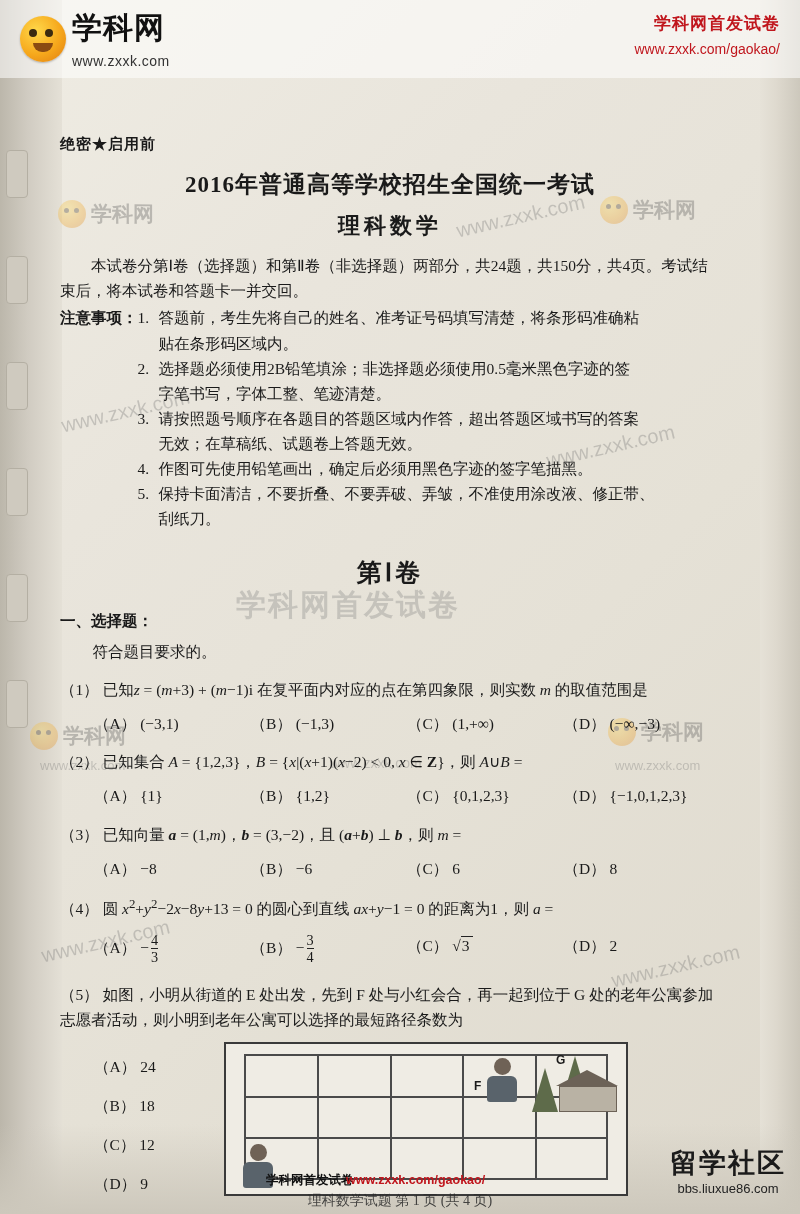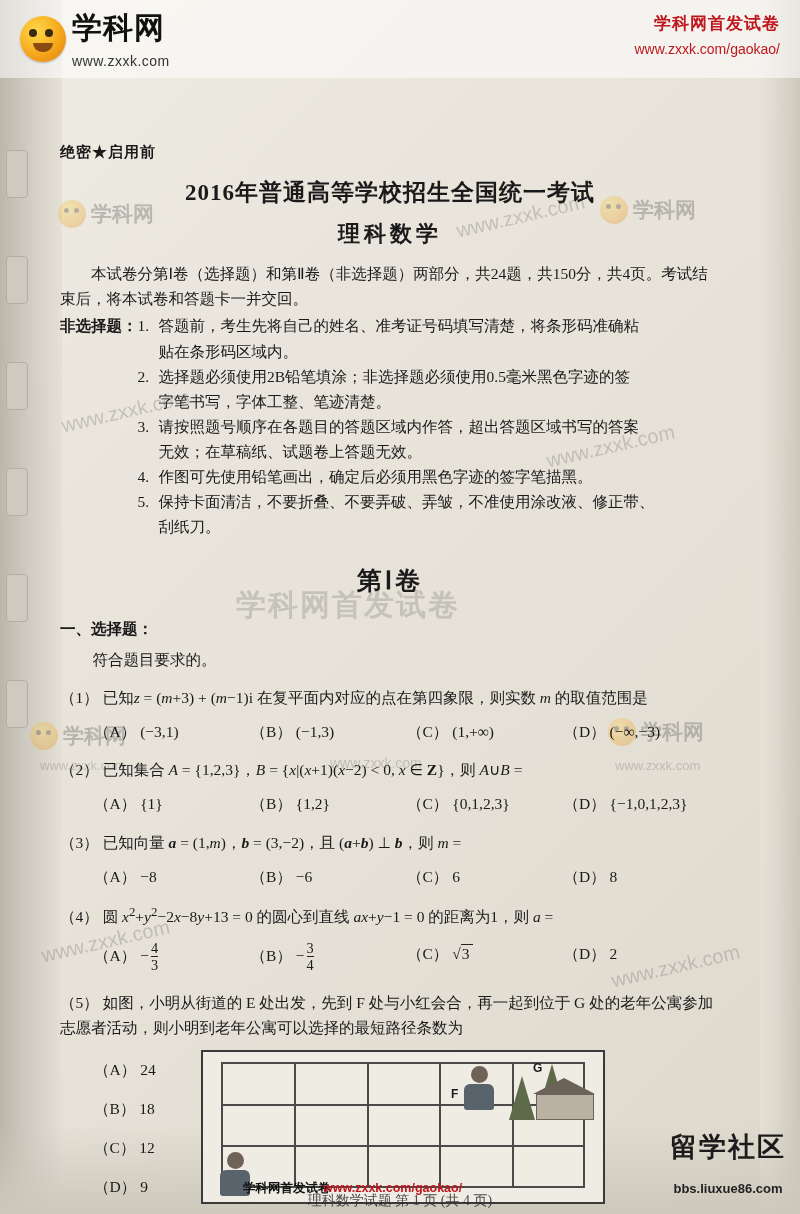--- a/index.html
+++ b/index.html
@@ -74,21 +74,21 @@
     font-family:"DejaVu Sans", sans-serif;
     font-size:17px;font-weight:bold;color:#c0161d;letter-spacing:1px;
   }
   .banner-right .t2{
     font-family:"Liberation Sans", sans-serif;
     font-size:14px;color:#c0161d;margin-top:6px;
   }
 
   
   .doc{
-    position:absolute;left:60px;top:140px;width:660px;
+    position:absolute;left:60px;top:132px;width:660px;
     font-size:15.5px;line-height:1.62;
   }
   .secret{font-size:15px;letter-spacing:1px;margin-bottom:10px;font-weight:600;}
   .title1{
     text-align:center;font-size:23px;font-weight:bold;letter-spacing:1px;
     margin:2px 0 4px 0;
   }
   .title2{
     text-align:center;font-size:22px;font-weight:bold;letter-spacing:4px;
     margin:0 0 10px 0;
@@ -196,21 +196,21 @@
     position:absolute;left:0;right:0;bottom:4px;text-align:center;
     font-size:14px;color:#2b2b2b;opacity:.85;
   }
   .lx-badge{
     position:absolute;right:14px;bottom:18px;text-align:center;
   }
   .lx-badge .n{
     font-family:"DejaVu Sans",sans-serif;font-size:27px;font-weight:bold;color:#1b1b1b;letter-spacing:2px;
   }
   .lx-badge .u{
-    font-family:"Liberation Sans",sans-serif;font-size:13px;color:#222;margin-top:16px;font-weight:bold;
+    font-family:"Liberation Sans",sans-serif;font-size:13px;color:#222;margin-top:0;
   }
   .bl-corner{
     position:absolute;left:56px;bottom:6px;font-family:"DejaVu Sans",sans-serif;
     font-size:24px;font-weight:bold;color:#555;opacity:.5;
   }
 </style>
 </head>
 <body>
 
 <div class="page">
@@ -273,21 +273,21 @@
   <div class="doc">
 
     <div class="secret">绝密★启用前</div>
 
     <div class="title1">2016年普通高等学校招生全国统一考试</div>
     <div class="title2">理科数学</div>
 
     <div class="para">本试卷分第Ⅰ卷（选择题）和第Ⅱ卷（非选择题）两部分，共24题，共150分，共4页。考试结束后，将本试卷和答题卡一并交回。</div>
 
     <div class="notice-row">
-      <div class="notice-label">非选择题：</div>
+      <div class="notice-label">注意事项：</div>
       <div class="notice-list">
         <div class="notice-item">
           <span class="notice-num">1.</span>
           <span class="notice-txt">答题前，考生先将自己的姓名、准考证号码填写清楚，将条形码准确粘</span>
         </div>
         <div class="notice-cont">贴在条形码区域内。</div>
 
         <div class="notice-item">
           <span class="notice-num">2.</span>
           <span class="notice-txt">选择题必须使用2B铅笔填涂；非选择题必须使用0.5毫米黑色字迹的签</span>
@@ -382,21 +382,21 @@
         </div>
       </div>
     </div>
 
     <div class="q" style="margin-top:16px;">
       <div class="stem">
         <span>（5）</span>
         <span>如图，小明从街道的 E 处出发，先到 F 处与小红会合，再一起到位于 G 处的老年公寓参加志愿者活动，则小明到老年公寓可以选择的最短路径条数为</span>
       </div>
 
-      <div style="display:flex;align-items:center;">
+      <div style="display:flex;align-items:flex-end;gap:23px;">
         <div style="width:110px;flex:none;margin-top:12px;">
           <div style="margin-left:2.2em;margin-bottom:14px;">
             <span>（A）</span>
             <span>24</span>
           </div>
           <div style="margin-left:2.2em;margin-bottom:14px;">
             <span>（B）</span>
             <span>18</span>
           </div>
           <div style="margin-left:2.2em;margin-bottom:14px;">

